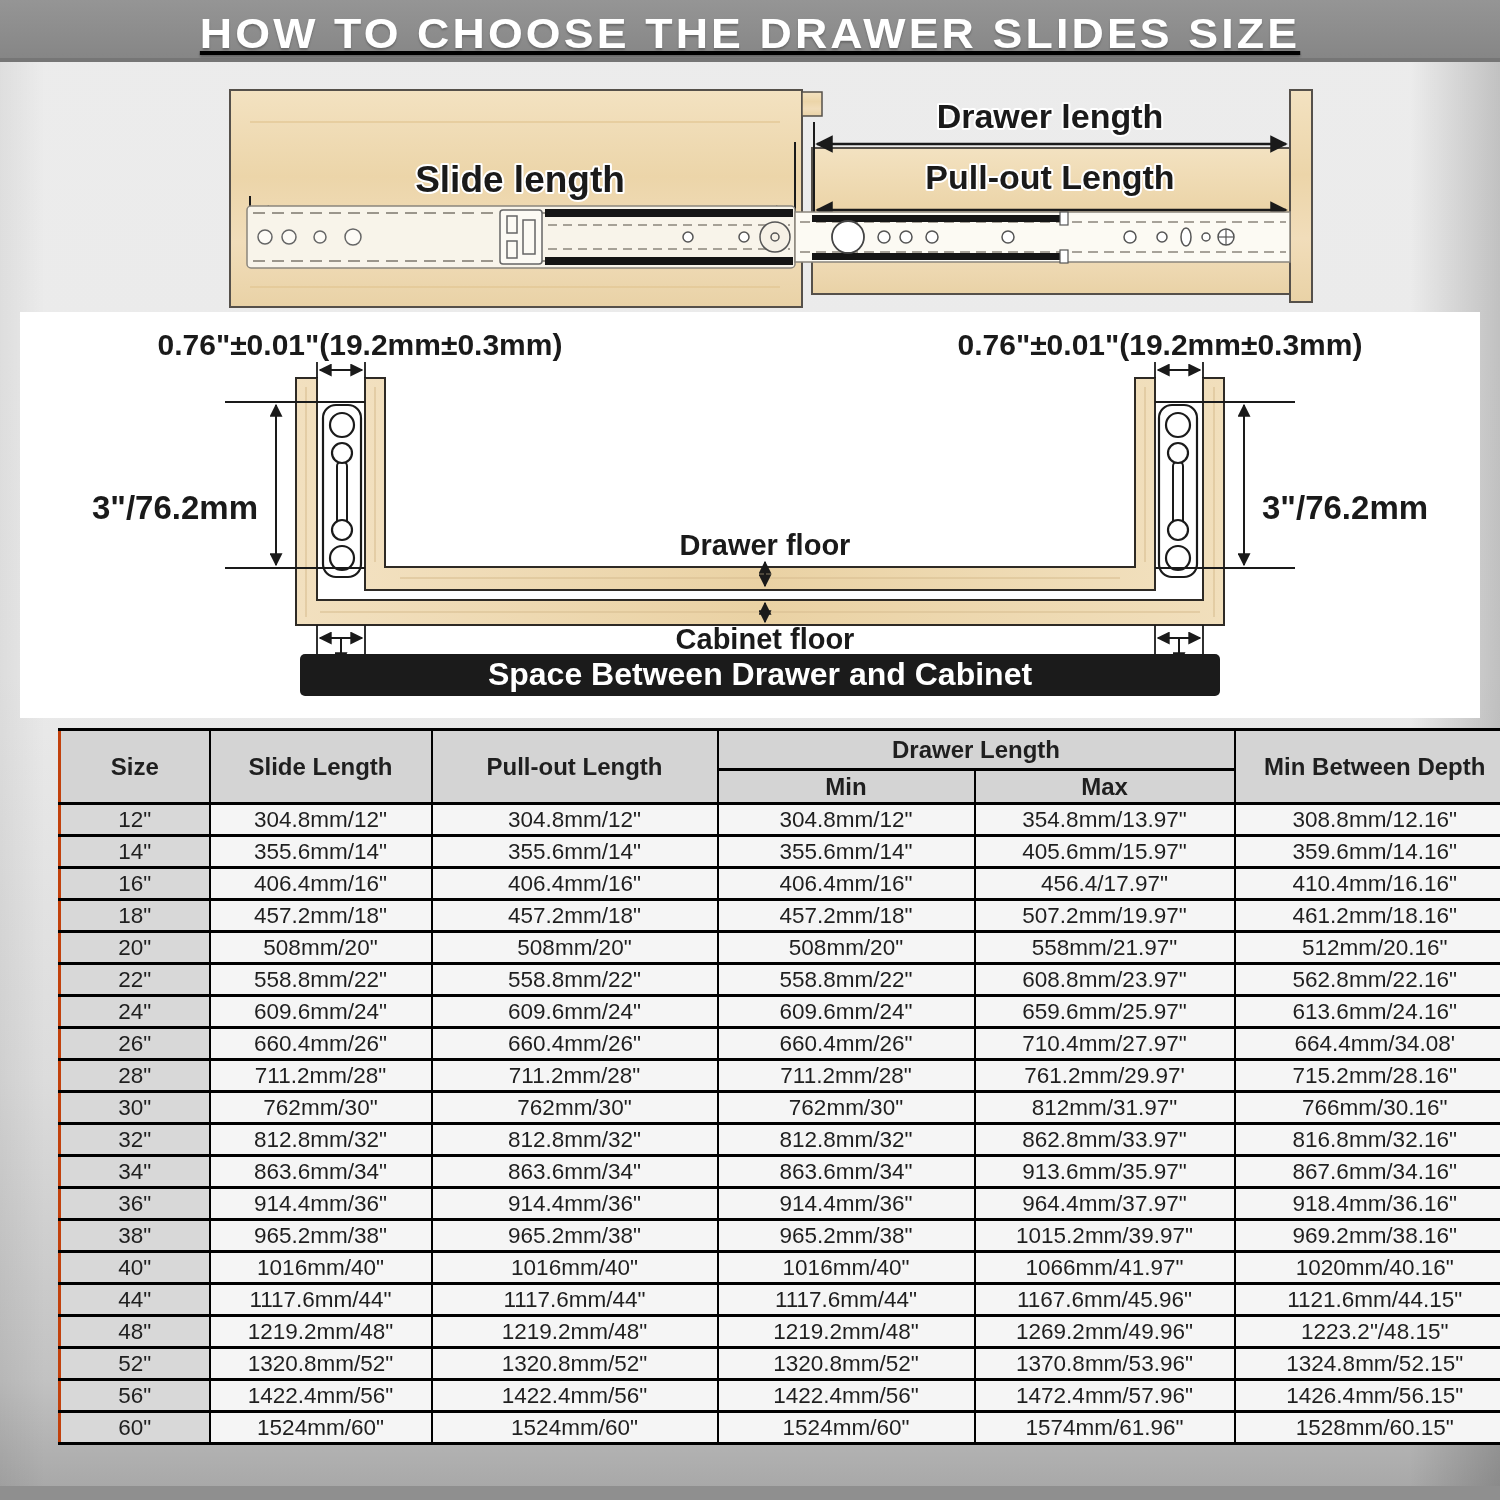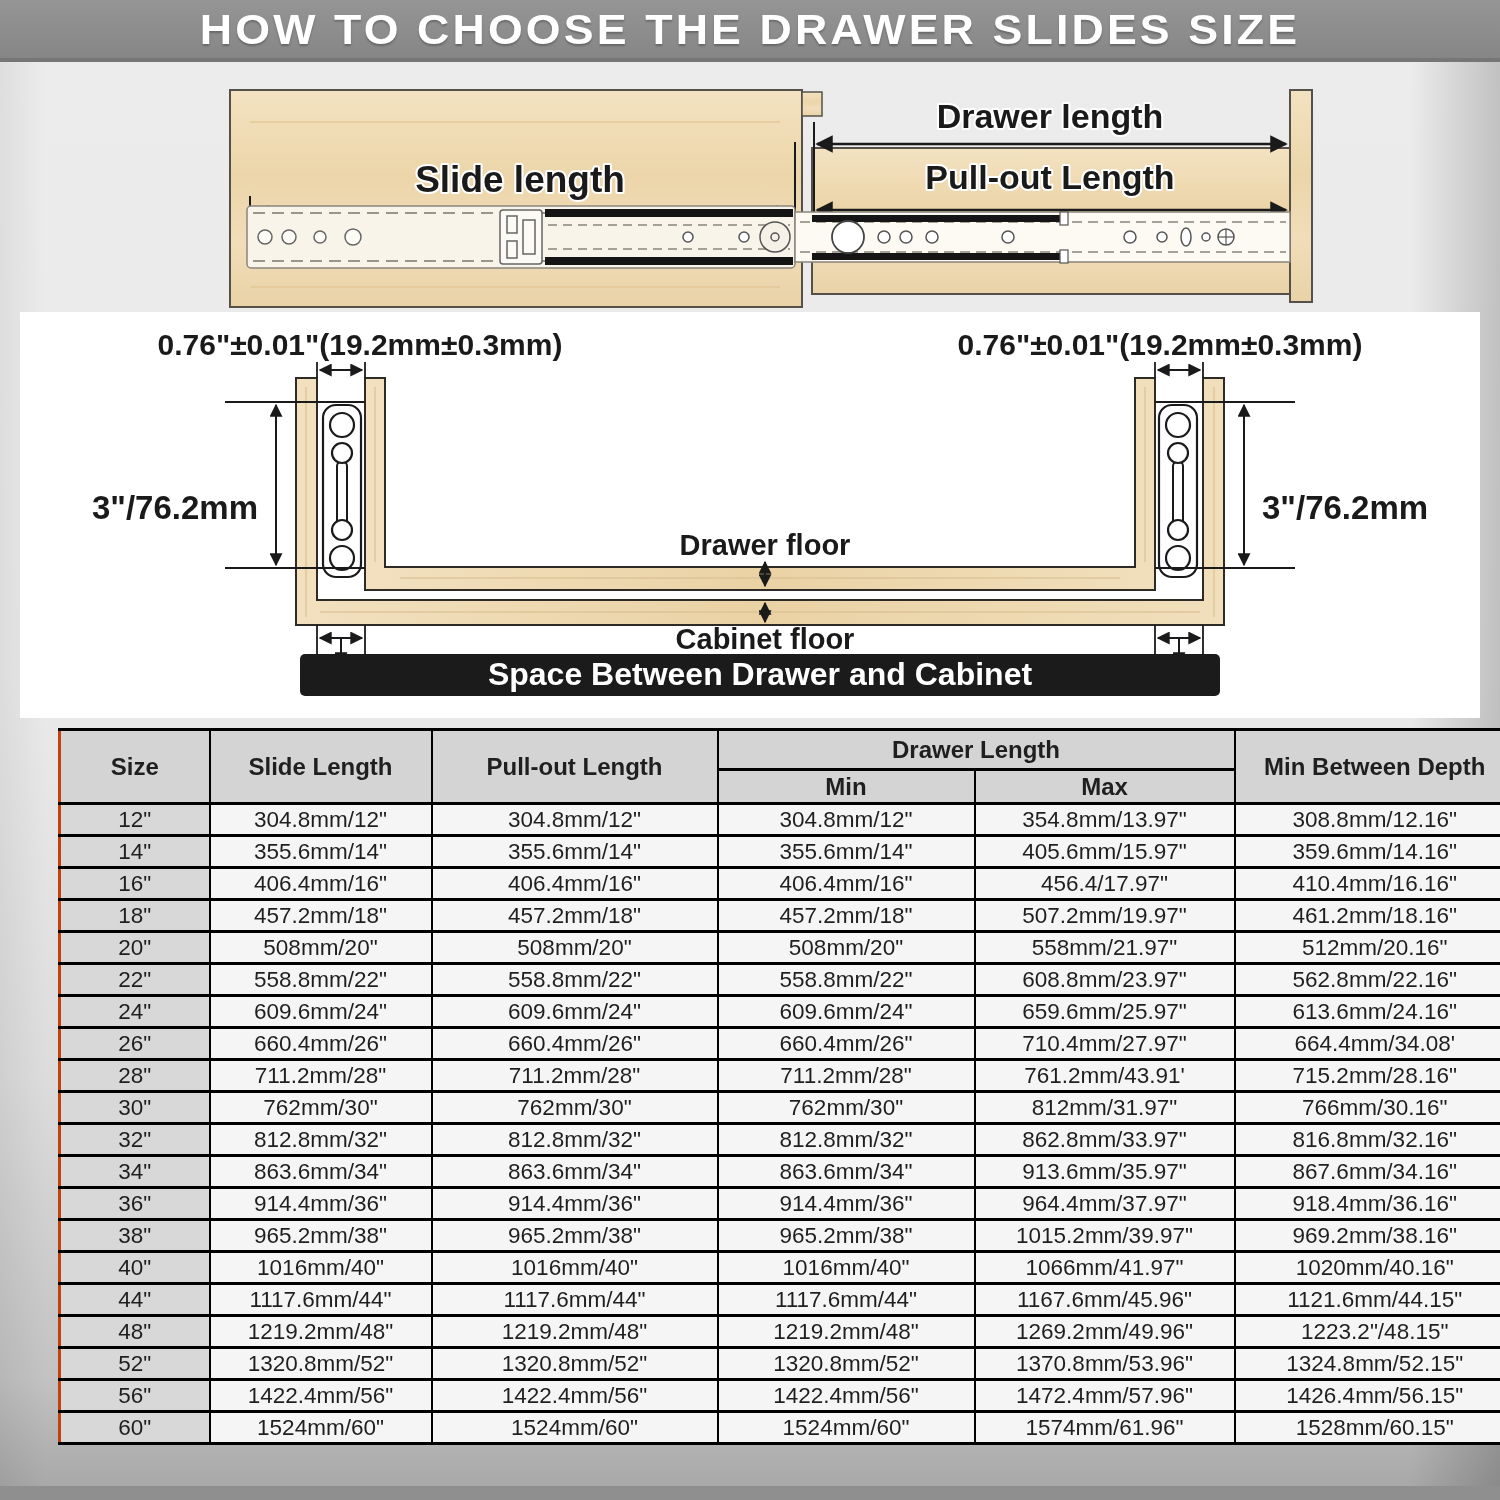--- a/index.html
+++ b/index.html
@@ -7,21 +7,21 @@
     width:1500px;height:1500px;position:relative;overflow:hidden;
     font-family:"Liberation Sans", sans-serif;
     background:
       linear-gradient(90deg, rgba(0,0,0,0.06) 0%, rgba(0,0,0,0) 3%, rgba(0,0,0,0) 94%, rgba(0,0,0,0.18) 100%),
       linear-gradient(180deg,#ececec 0%,#eaeaea 45%,#dcdcdc 72%,#c2c2c2 92%,#a5a5a5 100%);
   }
   .title-bar{
     position:absolute;left:0;top:0;width:1500px;height:58px;
     background:linear-gradient(180deg,#959595,#868686);
     border-bottom:4px solid #767676;
-    display:flex;align-items:center;justify-content:center;
+    display:flex;align-items:flex-end;justify-content:center;text-decoration:underline;
   }
   .title-bar h1{
     margin:0;color:#ffffff;font-size:43px;font-weight:700;letter-spacing:3px;
     text-shadow:0 2px 2px rgba(0,0,0,0.25);
     transform:scaleX(1.04);
   }
   .top-illustration{position:absolute;left:0;top:62px;width:1500px;height:250px;}
   .cross-section-panel{
     position:absolute;left:20px;top:312px;width:1460px;height:406px;background:#ffffff;
   }
@@ -333,21 +333,21 @@
     <td>660.4mm/26"</td>
     <td>660.4mm/26"</td>
     <td>710.4mm/27.97"</td>
     <td>664.4mm/34.08'</td>
   </tr>
         <tr>
     <td class="c-size">28"</td>
     <td>711.2mm/28"</td>
     <td>711.2mm/28"</td>
     <td>711.2mm/28"</td>
-    <td>761.2mm/43.91'</td>
+    <td>761.2mm/29.97'</td>
     <td>715.2mm/28.16"</td>
   </tr>
         <tr>
     <td class="c-size">30"</td>
     <td>762mm/30"</td>
     <td>762mm/30"</td>
     <td>762mm/30"</td>
     <td>812mm/31.97"</td>
     <td>766mm/30.16"</td>
   </tr>

